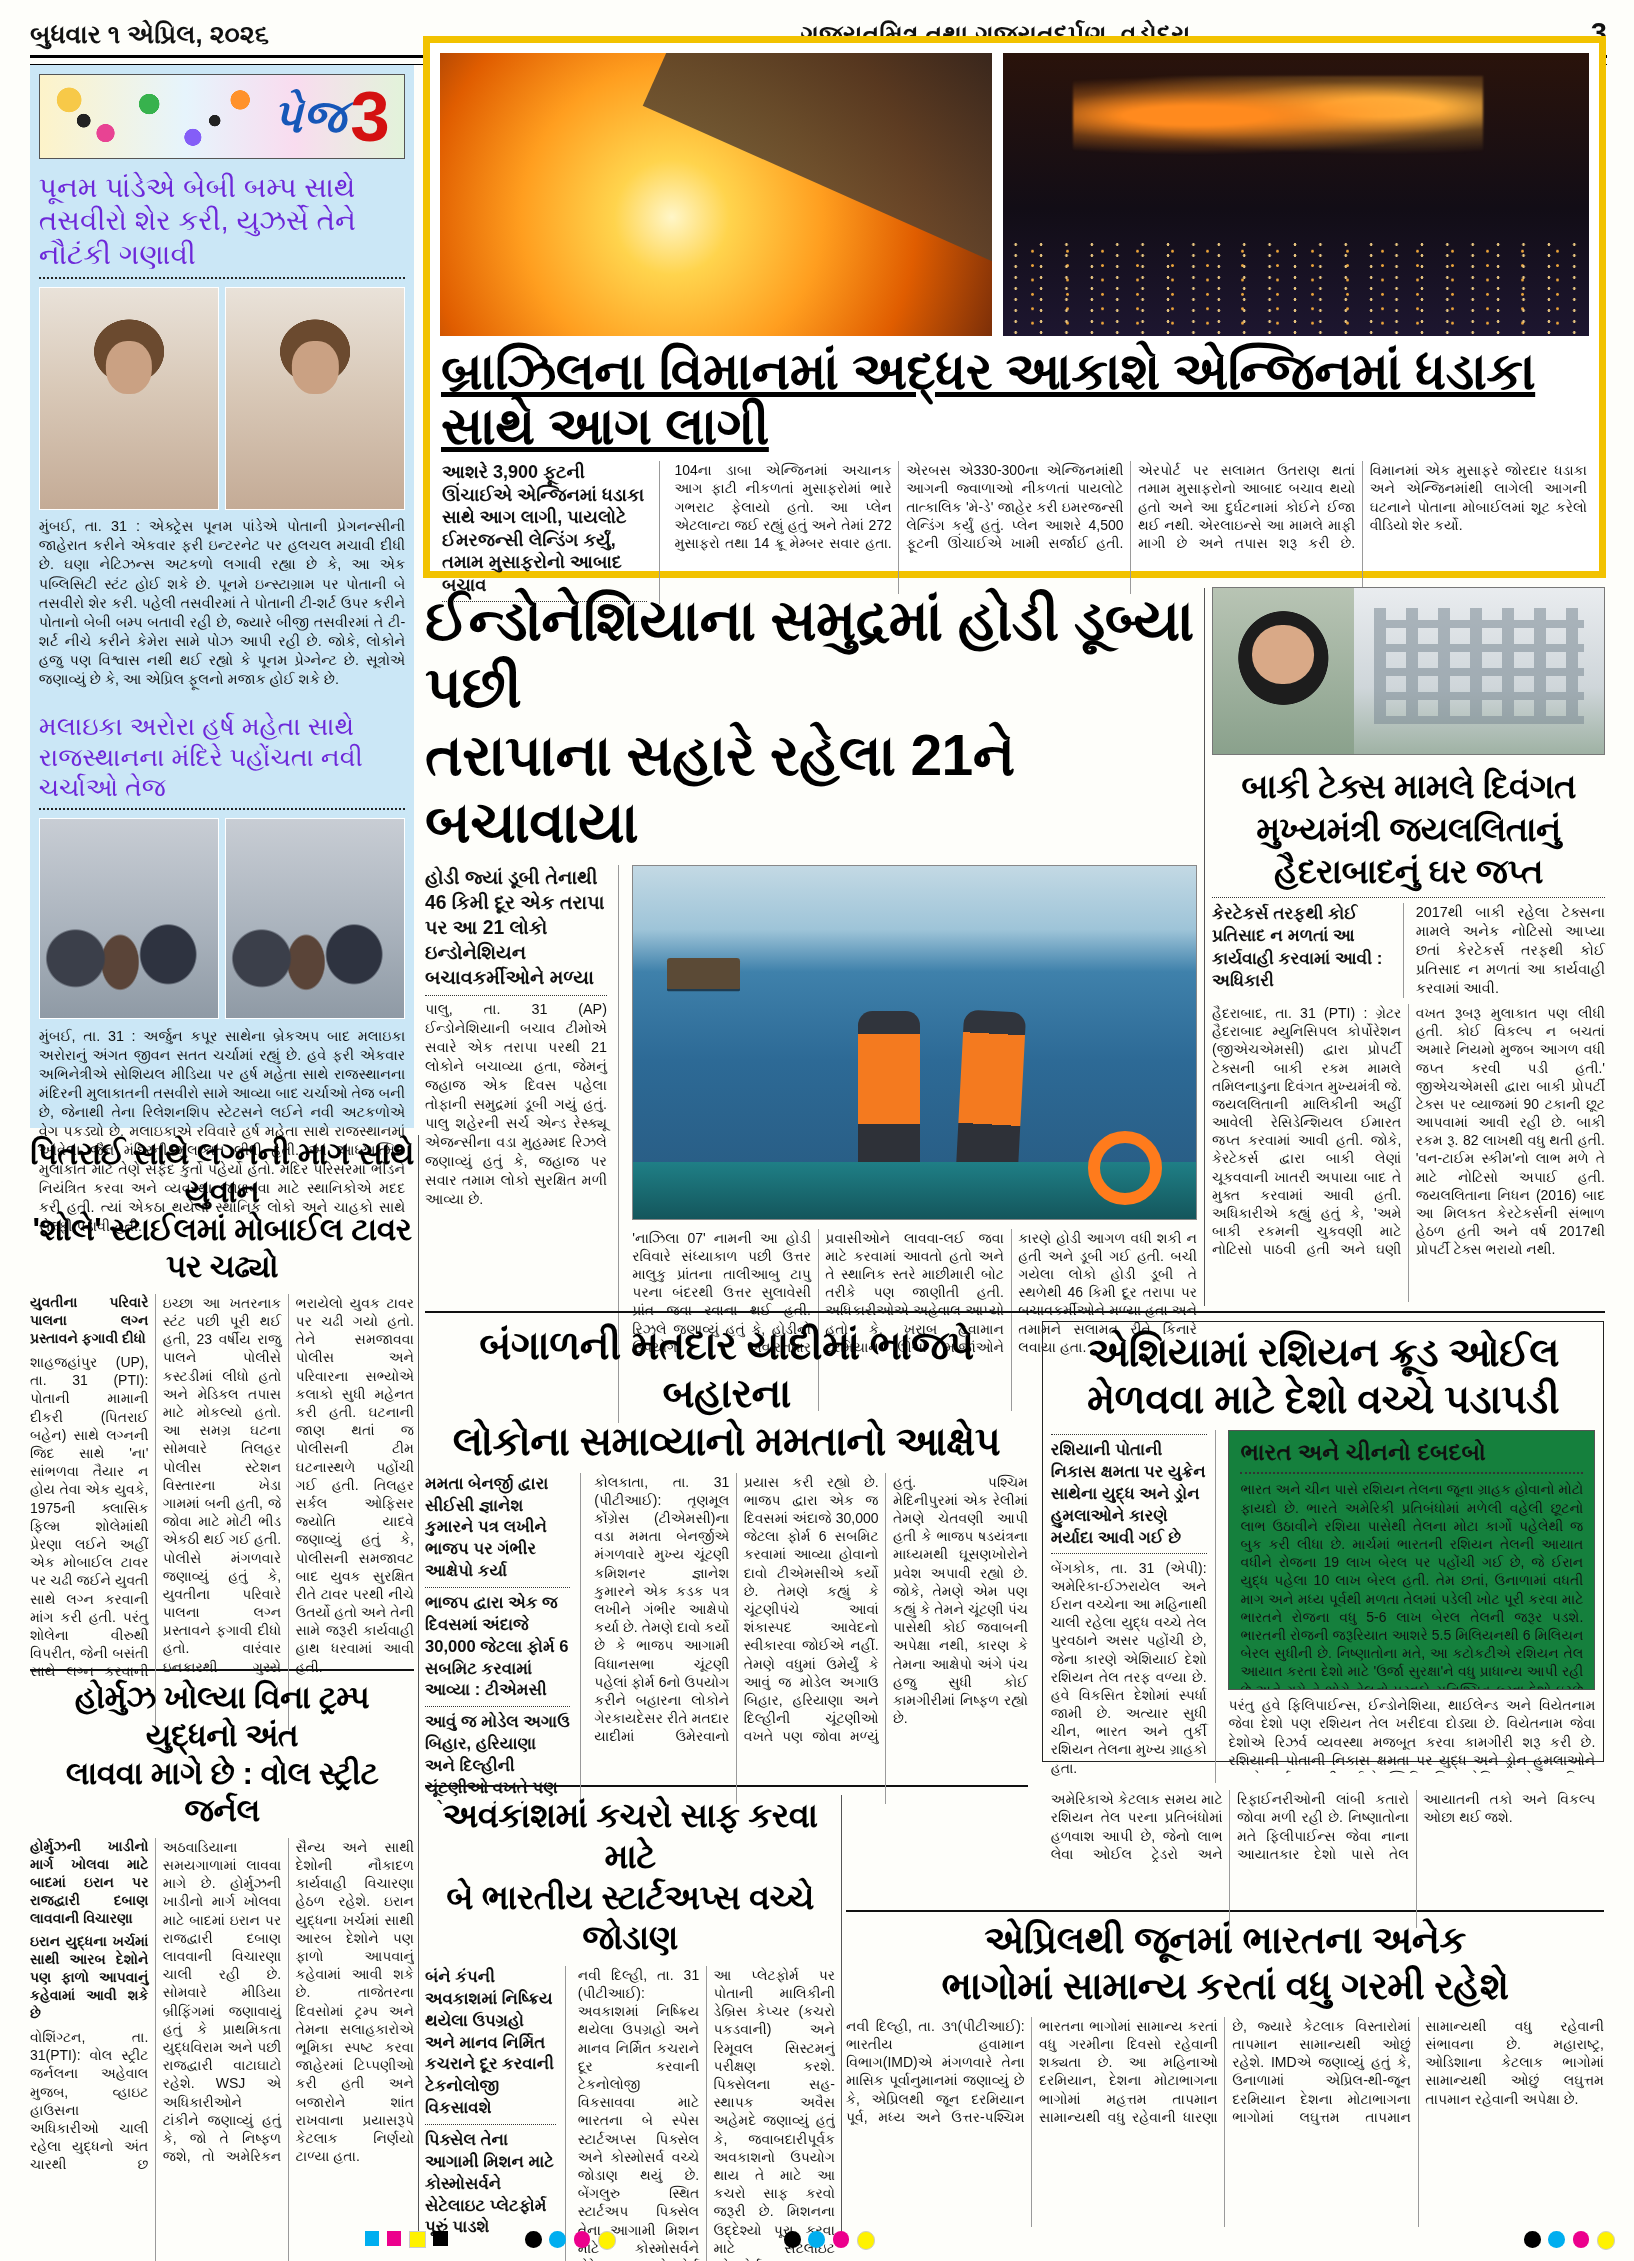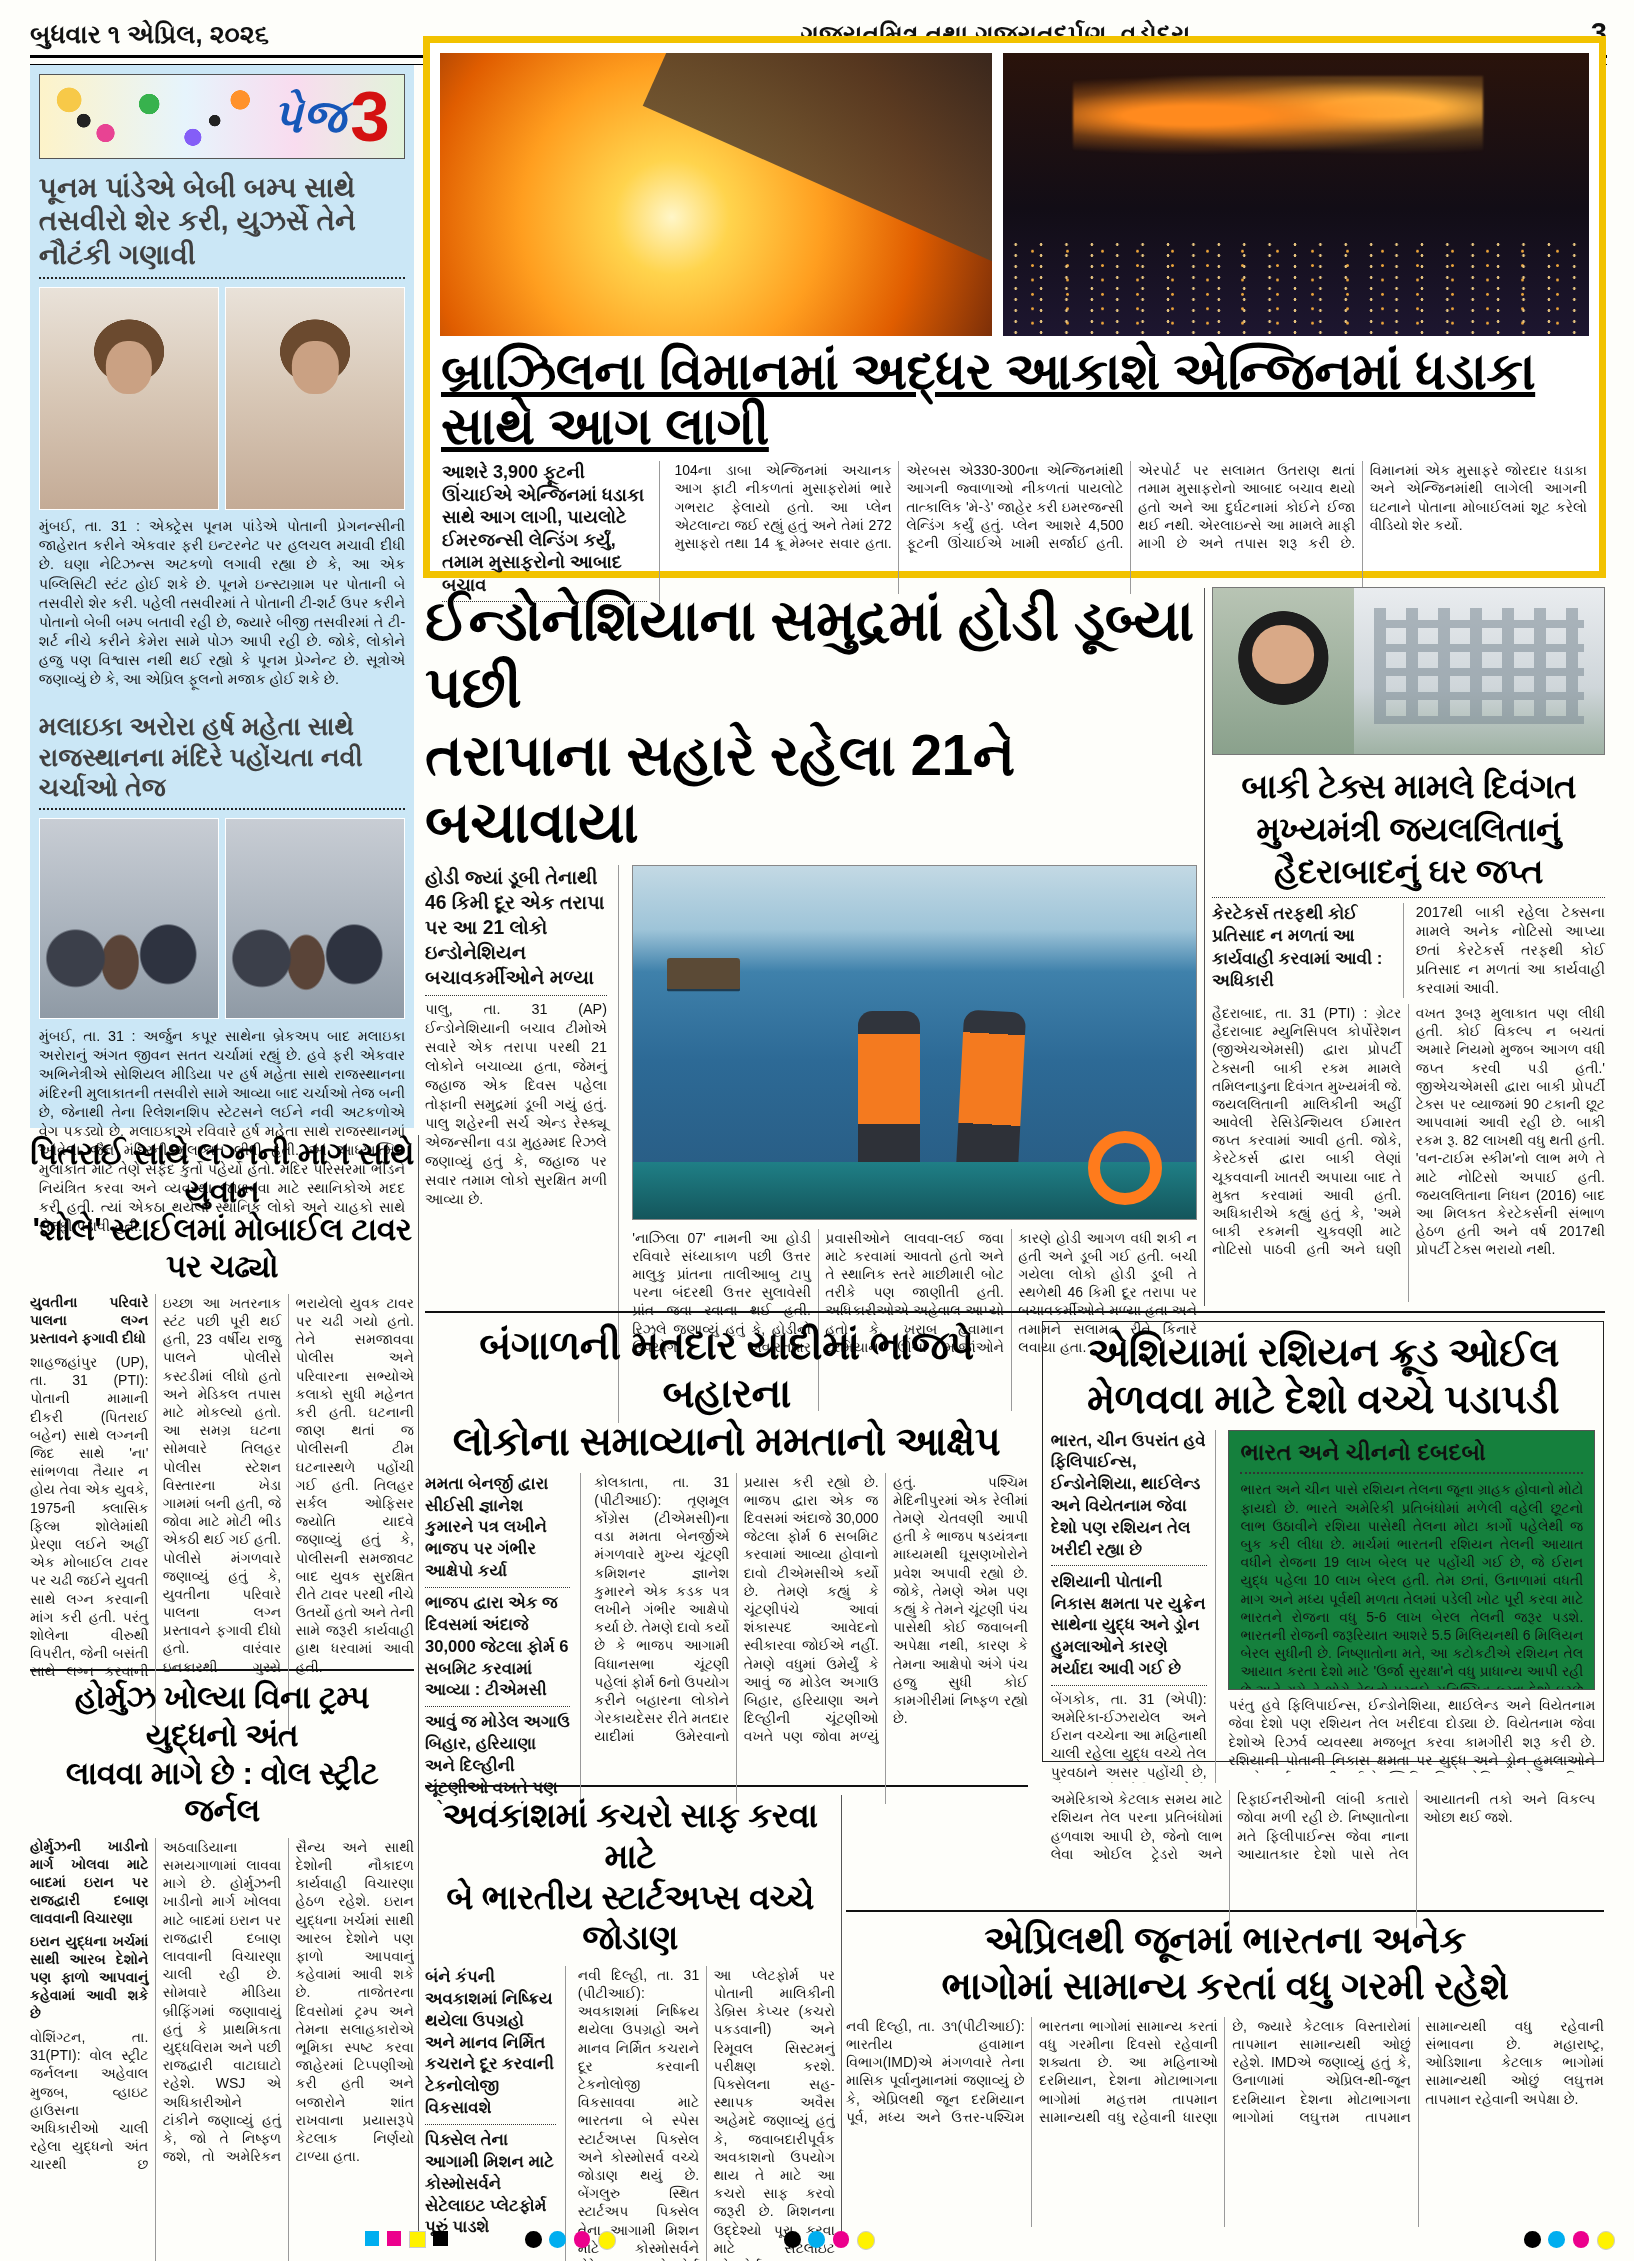--- a/index.html
+++ b/index.html
@@ -36,21 +36,21 @@
        radial-gradient(circle at 8% 30%, #f7c948 0 12px, transparent 12.7px),
        radial-gradient(circle at 18% 70%, #e84393 0 8.8px, transparent 9.4px),
        radial-gradient(circle at 30% 35%, #37b24d 0 10px, transparent 10.5px),
        radial-gradient(circle at 42% 75%, #845ef7 0 8.3px, transparent 8.8px),
        radial-gradient(circle at 55% 30%, #ff922b 0 9.4px, transparent 10px),
        radial-gradient(circle at 12% 55%, #222 0 6.6px, transparent 7.2px),
        radial-gradient(circle at 48% 55%, #222 0 5.5px, transparent 6px),
        linear-gradient(90deg,#fdf3c9,#e6f4fc 40%,#f9dcef 70%,#e2f3da);}
   .logo-banner .t1{font-size:46px;font-weight:800;font-style:italic;color:#1657b8;margin-right:4.4px;}
   .logo-banner .t2{font-size:71px;font-weight:800;color:#d41111;margin-right:14.4px;line-height:1;}
-  .panel-head{font-size:28px;line-height:1.2;font-weight:700;color:#404040;margin:12px 0 3.3px 0;}
+  .panel-head{font-size:28px;line-height:1.2;font-weight:400;color:#6d28d9;margin:12px 0 3.3px 0;}
   .photo-row{display:flex;gap:6.6px;margin:7.7px 0;}
   .celebrity-photo{flex:1;height:221px;border:1.1px solid #fff;
      background:linear-gradient(180deg,#e9e2d9 0%,#d9c9b8 45%,#c4ab96 100%);position:relative;overflow:hidden;}
   .celebrity-photo::before{content:"";position:absolute;left:50%;top:12%;width:46%;height:34%;transform:translateX(-50%);
      background:radial-gradient(ellipse at center,#6b4a2f 0 60%,transparent 61%);border-radius:50%;}
   .celebrity-photo::after{content:"";position:absolute;left:50%;top:24%;width:26%;height:24%;transform:translateX(-50%);
      background:#caa183;border-radius:46%;}
   .group-photo{flex:1;height:199px;border:1.1px solid #fff;position:relative;overflow:hidden;
      background:
        radial-gradient(ellipse at 20% 70%, #3b3f4a 0 14%, transparent 15%),
@@ -287,21 +287,20 @@
     </div>
   </div>
 
   <div class="russia">
     <div class="hd russia-head center">
       <div>એશિયામાં રશિયન ક્રૂડ ઓઈલ</div>
       <div>મેળવવા માટે દેશો વચ્ચે પડાપડી</div>
     </div>
     <div class="russia-row">
       <div class="russia-left ovh">
-        <div class="sub-blk">ભારત, ચીન ઉપરાંત હવે ફિલિપાઈન્સ, ઈન્ડોનેશિયા, થાઈલેન્ડ અને વિયેતનામ જેવા દેશો પણ રશિયન તેલ ખરીદી રહ્યા છે</div>
         <div class="dotted-thin"></div>
         <div class="sub-blk">રશિયાની પોતાની નિકાસ ક્ષમતા પર યુક્રેન સાથેના યુદ્ધ અને ડ્રોન હુમલાઓને કારણે મર્યાદા આવી ગઈ છે</div>
         <div class="dotted-thin"></div>
         <div class="body-sm j">બેંગકોક, તા. 31 (એપી): અમેરિકા-ઈઝરાયેલ અને ઈરાન વચ્ચેના આ મહિનાથી ચાલી રહેલા યુદ્ધ વચ્ચે તેલ પુરવઠાને અસર પહોંચી છે, જેના કારણે એશિયાઈ દેશો રશિયન તેલ તરફ વળ્યા છે. હવે વિકસિત દેશોમાં સ્પર્ધા જામી છે. અત્યાર સુધી ચીન, ભારત અને તુર્કી રશિયન તેલના મુખ્ય ગ્રાહકો હતા.</div>
       </div>
       <div class="russia-right">
         <div class="khaki-box">
           <div class="kt">ભારત અને ચીનનો દબદબો</div>
           <div class="body-sm j">ભારત અને ચીન પાસે રશિયન તેલના જૂના ગ્રાહક હોવાનો મોટો ફાયદો છે. ભારતે અમેરિકી પ્રતિબંધોમાં મળેલી વહેલી છૂટનો લાભ ઉઠાવીને રશિયા પાસેથી તેલના મોટા કાર્ગો પહેલેથી જ બુક કરી લીધા છે. માર્ચમાં ભારતની રશિયન તેલની આયાત વધીને રોજના 19 લાખ બેરલ પર પહોંચી ગઈ છે, જે ઈરાન યુદ્ધ પહેલા 10 લાખ બેરલ હતી. તેમ છતાં, ઉનાળામાં વધતી માગ અને મધ્ય પૂર્વથી મળતા તેલમાં પડેલી ખોટ પૂરી કરવા માટે ભારતને રોજના વધુ 5-6 લાખ બેરલ તેલની જરૂર પડશે. ભારતની રોજની જરૂરિયાત આશરે 5.5 મિલિયનથી 6 મિલિયન બેરલ સુધીની છે. નિષ્ણાતોના મતે, આ કટોકટીએ રશિયન તેલ આયાત કરતા દેશો માટે 'ઉર્જા સુરક્ષા'ને વધુ પ્રાધાન્ય આપી રહી છે અને ગમે તે ભોગે તેલનો પુરવઠો સુનિશ્ચિત કરવા દેશો ઇચ્છે છે.</div>
         </div>

